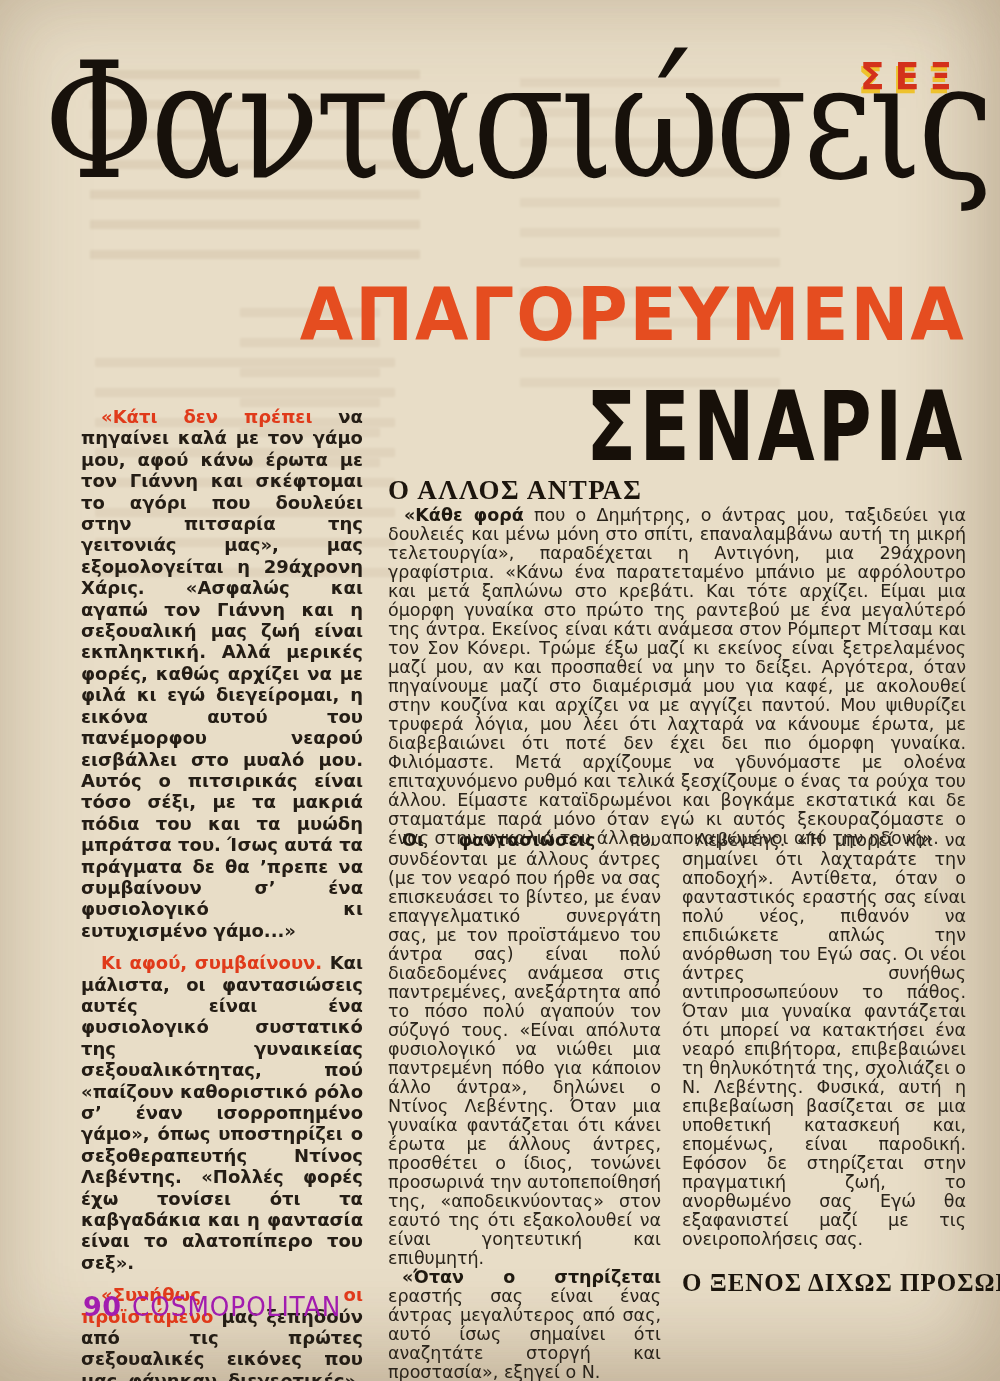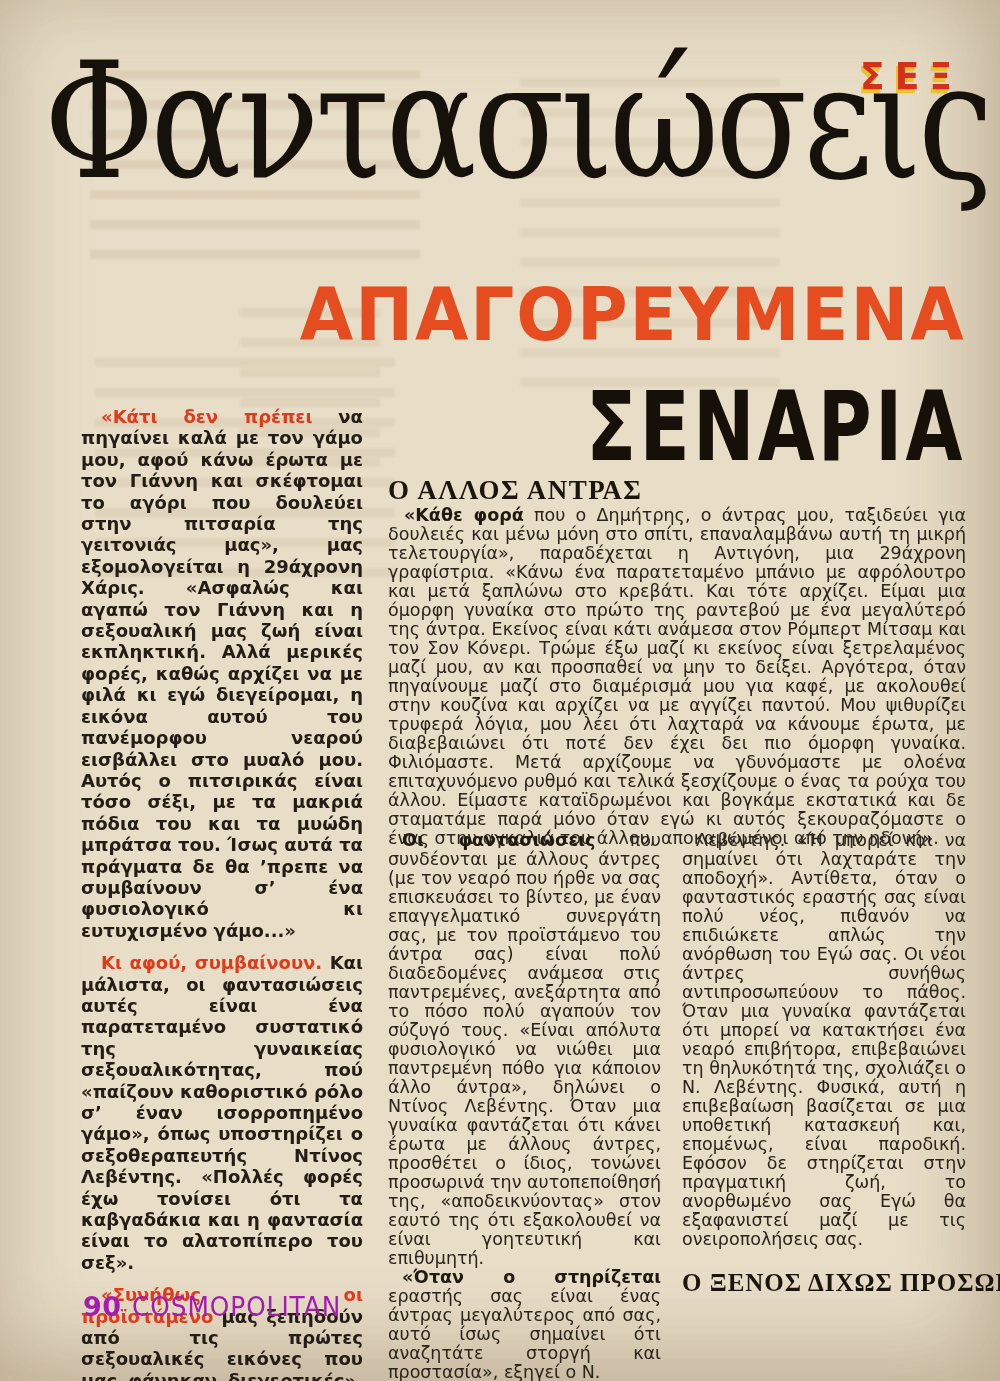--- a/index.html
+++ b/index.html
@@ -105,21 +105,21 @@
 
   <div class="sex-tag">ΣΕΞ</div>
 
   <h1 class="script-title">Φαντασιώσεις</h1>
 
   <div class="headline-orange">ΑΠΑΓΟΡΕΥΜΕΝΑ</div>
   <div class="headline-black">ΣΕΝΑΡΙΑ</div>
 
   <div class="col-left">
     <p><span class="lead-red">«Κάτι δεν πρέπει</span><span> να πηγαίνει καλά με τον γάμο μου, αφού κάνω έρωτα με τον Γιάννη και σκέφτομαι το αγόρι που δουλεύει στην πιτσαρία της γειτονιάς μας», μας εξομολογείται η 29άχρονη Χάρις. «Ασφαλώς και αγαπώ τον Γιάννη και η σεξουαλική μας ζωή είναι εκπληκτική. Αλλά μερικές φορές, καθώς αρχίζει να με φιλά κι εγώ διεγείρομαι, η εικόνα αυτού του πανέμορφου νεαρού εισβάλλει στο μυαλό μου. Αυτός ο πιτσιρικάς είναι τόσο σέξι, με τα μακριά πόδια του και τα μυώδη μπράτσα του. Ίσως αυτά τα πράγματα δε θα ’πρεπε να συμβαίνουν σ’ ένα φυσιολογικό κι ευτυχισμένο γάμο...»</span></p>
-    <p><span class="lead-red">Κι αφού, συμβαίνουν.</span><span> Και μάλιστα, οι φαντασιώσεις αυτές είναι ένα παρατεταμένο συστατικό της γυναικείας σεξουαλικότητας, πού «παίζουν καθοριστικό ρόλο σ’ έναν ισορροπημένο γάμο», όπως υποστηρίζει ο σεξοθεραπευτής Ντίνος Λεβέντης. «Πολλές φορές έχω τονίσει ότι τα καβγαδάκια και η φαντασία είναι το αλατοπίπερο του σεξ».</span></p>
+    <p><span class="lead-red">Κι αφού, συμβαίνουν.</span><span> Και μάλιστα, οι φαντασιώσεις αυτές είναι ένα φυσιολογικό συστατικό της γυναικείας σεξουαλικότητας, πού «παίζουν καθοριστικό ρόλο σ’ έναν ισορροπημένο γάμο», όπως υποστηρίζει ο σεξοθεραπευτής Ντίνος Λεβέντης. «Πολλές φορές έχω τονίσει ότι τα καβγαδάκια και η φαντασία είναι το αλατοπίπερο του σεξ».</span></p>
     <p><span class="lead-red">«Συνήθως οι προϊστάμενο</span><span> μας ξεπηδούν από τις πρώτες σεξουαλικές εικόνες που μας φάνηκαν διεγερτικές», εξηγεί η ψυχοθεραπεύτρια Μαρίνα Χατζάκου. «Γι’ αυτόν τον λόγο έχουμε συχνά την ίδια φαντασίωση. Η επανάληψη οδηγεί στην απομνημόνευση και νιώθουμε άνετα όταν μπορούμε να επικαλεστούμε μια συγκεκριμένη φαντασίωση που θα μας διεγείρει ερωτικά».</span></p>
   </div>
 
   <h2 class="section-heading heading-1">Ο ΑΛΛΟΣ ΑΝΤΡΑΣ</h2>
 
   <p class="body-text wide-para"><span class="lead-bold">«Κάθε φορά</span><span> που ο Δημήτρης, ο άντρας μου, ταξιδεύει για δουλειές και μένω μόνη στο σπίτι, επαναλαμβάνω αυτή τη μικρή τελετουργία», παραδέχεται η Αντιγόνη, μια 29άχρονη γραφίστρια. «Κάνω ένα παρατεταμένο μπάνιο με αφρόλουτρο και μετά ξαπλώνω στο κρεβάτι. Και τότε αρχίζει. Είμαι μια όμορφη γυναίκα στο πρώτο της ραντεβού με ένα μεγαλύτερό της άντρα. Εκείνος είναι κάτι ανάμεσα στον Ρόμπερτ Μίτσαμ και τον Σον Κόνερι. Τρώμε έξω μαζί κι εκείνος είναι ξετρελαμένος μαζί μου, αν και προσπαθεί να μην το δείξει. Αργότερα, όταν πηγαίνουμε μαζί στο διαμέρισμά μου για καφέ, με ακολουθεί στην κουζίνα και αρχίζει να με αγγίζει παντού. Μου ψιθυρίζει τρυφερά λόγια, μου λέει ότι λαχταρά να κάνουμε έρωτα, με διαβεβαιώνει ότι ποτέ δεν έχει δει πιο όμορφη γυναίκα. Φιλιόμαστε. Μετά αρχίζουμε να γδυνόμαστε με ολοένα επιταχυνόμενο ρυθμό και τελικά ξεσχίζουμε ο ένας τα ρούχα του άλλου. Είμαστε καταϊδρωμένοι και βογκάμε εκστατικά και δε σταματάμε παρά μόνο όταν εγώ κι αυτός ξεκουραζόμαστε ο ένας στην αγκαλιά του άλλου, αποκαμωμένοι από την ηδονή».</span></p>
 
   <div class="col-mid body-text">
     <p><span class="lead-bold">Οι φαντασιώσεις</span><span> που συνδέονται με άλλους άντρες (με τον νεαρό που ήρθε να σας επισκευάσει το βίντεο, με έναν επαγγελματικό συνεργάτη σας, με τον προϊστάμενο του άντρα σας) είναι πολύ διαδεδομένες ανάμεσα στις παντρεμένες, ανεξάρτητα από το πόσο πολύ αγαπούν τον σύζυγό τους. «Είναι απόλυτα φυσιολογικό να νιώθει μια παντρεμένη πόθο για κάποιον άλλο άντρα», δηλώνει ο Ντίνος Λεβέντης. Όταν μια γυναίκα φαντάζεται ότι κάνει έρωτα με άλλους άντρες, προσθέτει ο ίδιος, τονώνει προσωρινά την αυτοπεποίθησή της, «αποδεικνύοντας» στον εαυτό της ότι εξακολουθεί να είναι γοητευτική και επιθυμητή.</span></p>
     <p><span class="lead-bold">«Όταν ο στηρίζεται</span><span> εραστής σας είναι ένας άντρας μεγαλύτερος από σας, αυτό ίσως σημαίνει ότι αναζητάτε στοργή και προστασία», εξηγεί ο Ν.</span></p>

